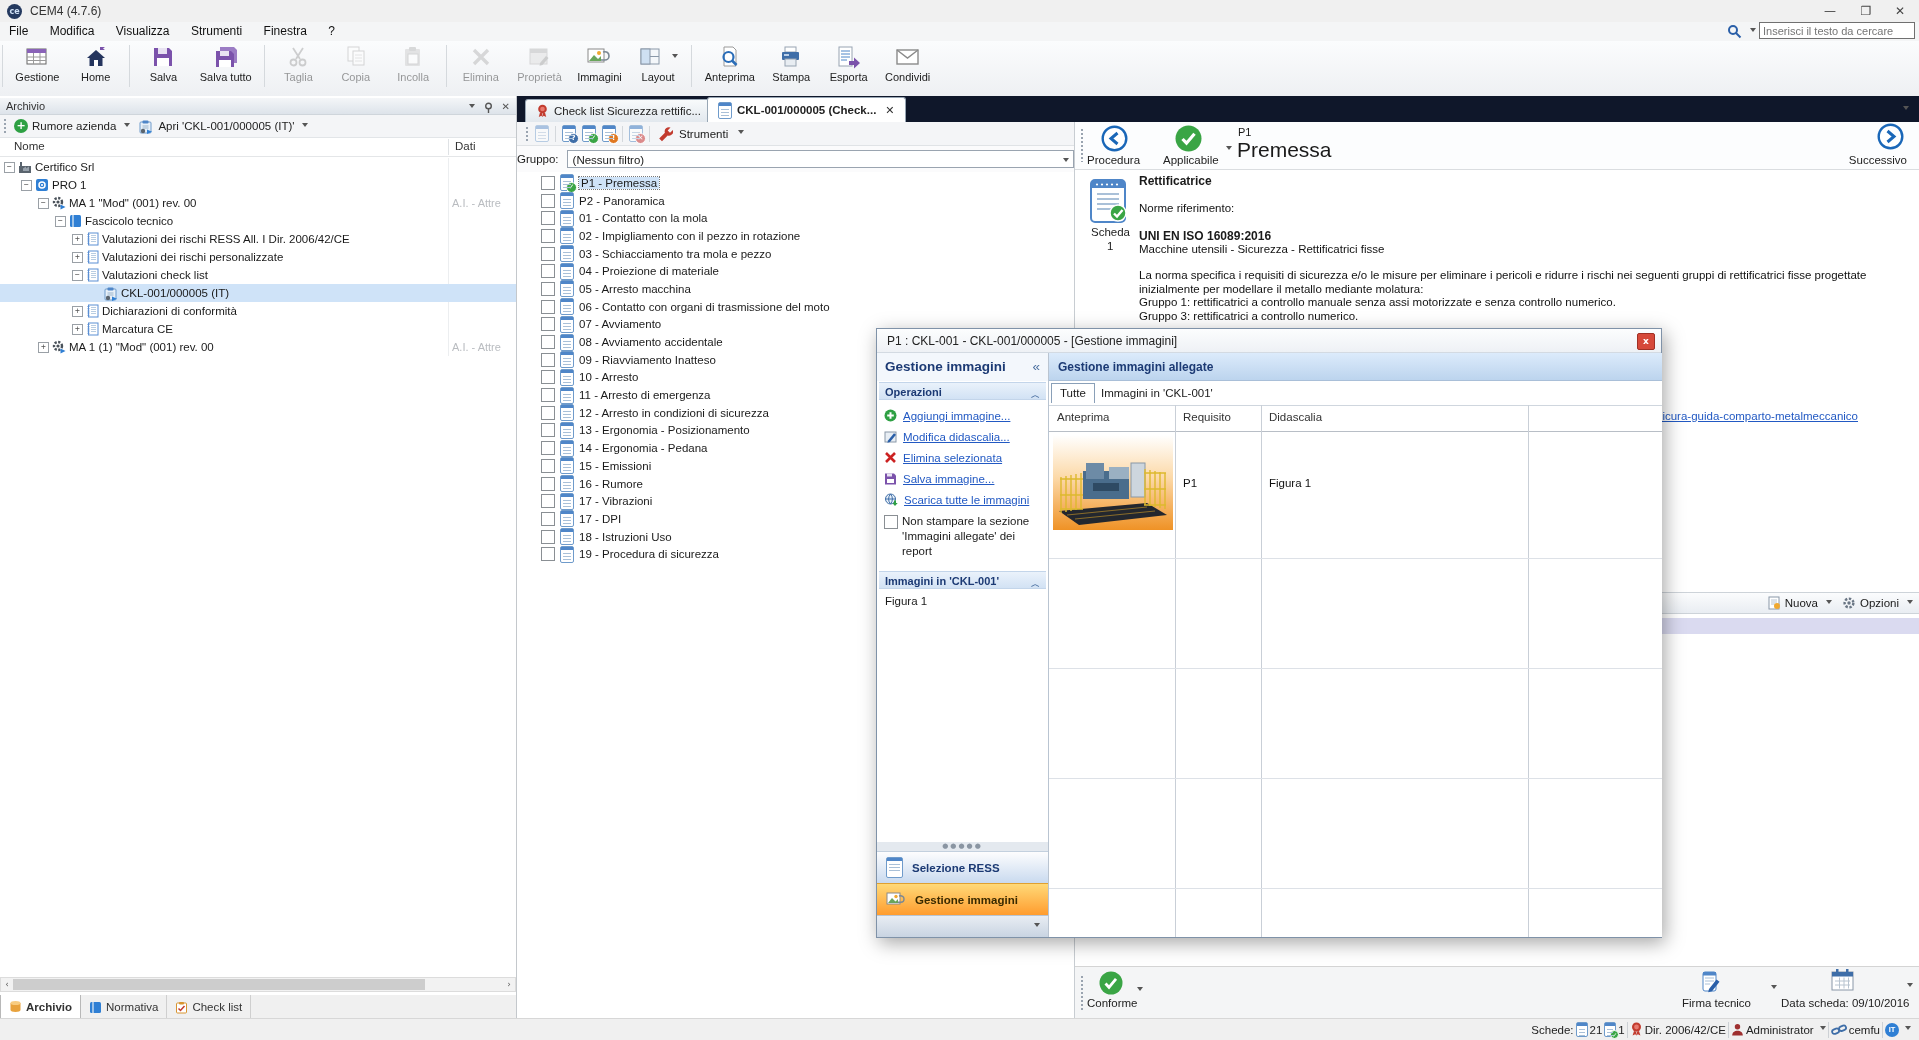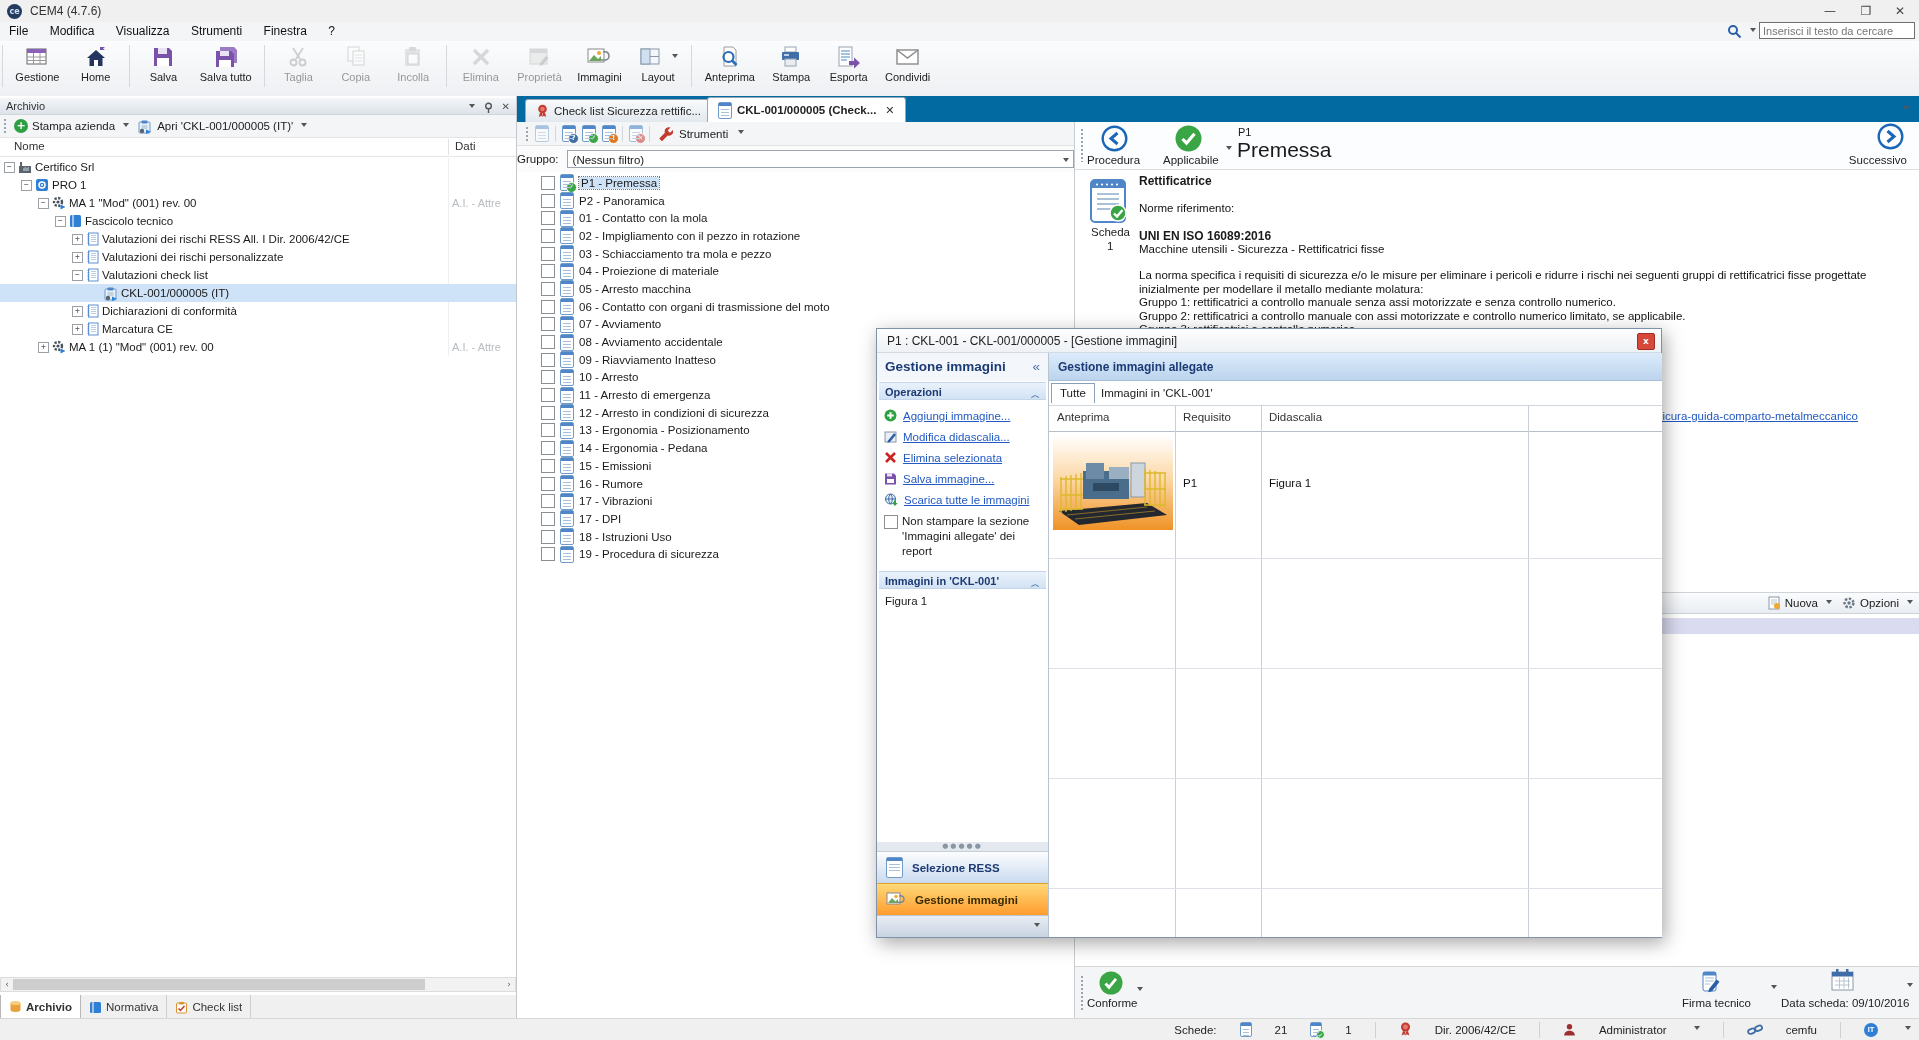--- a/index.html
+++ b/index.html
@@ -50,21 +50,21 @@
 
   
   .hscroll{left:0;top:881px;width:516px;height:15px;background:#f2f2f2;border:1px solid #dcdcdc;box-sizing:border-box;}
   .hs-thumb{position:absolute;left:12px;top:1px;height:11px;width:412px;background:#cdcdcd;}
   .hs-ar{position:absolute;top:0;width:12px;height:13px;color:#606060;font:9px/13px "DejaVu Sans",sans-serif;text-align:center;}
   .btabs{left:0;top:899px;width:516px;height:24px;display:flex;align-items:stretch;background:#f0f0f0;}
   .btab{display:flex;align-items:center;gap:4px;padding:0 8px;font-size:11.5px;color:#333;border-right:1px solid #cfcfcf;}
   .btab.active{background:#fff;border:1px solid #b8b8b8;border-top:none;font-weight:bold;}
 
   
-  .tabstrip{left:517px;top:96px;width:1402px;height:26px;background:#0369a1;border-bottom:1px solid #c8cfd6;}
+  .tabstrip{left:517px;top:96px;width:1402px;height:26px;background:#0f172a;border-bottom:1px solid #c8cfd6;}
   .etab{position:absolute;bottom:0;height:22px;display:flex;align-items:center;gap:5px;padding:0 10px;font-size:11.5px;
         border:1px solid #98a6b4;border-bottom:none;border-radius:3px 3px 0 0;background:linear-gradient(#f8fafb,#e2e8ee);color:#222;}
   .etab.active{background:#fff;font-weight:bold;height:24px;}
   .tclose{font-weight:bold;color:#333;margin-left:4px;font-size:11px;}
   .mid-panel{left:517px;top:122px;width:558px;height:896px;background:#fff;border-right:1px solid #c8cdd2;box-sizing:border-box;}
   .cl-toolbar{left:0;top:0;width:557px;height:24px;background:#f4f5f7;border-bottom:1px solid #e0e3e6;display:flex;align-items:center;gap:6px;padding-left:8px;box-sizing:border-box;}
   .gruppo-row{left:0;top:24px;width:557px;height:26px;background:#fbfbfc;display:flex;align-items:center;font-size:11.5px;}
   .combo{position:relative;height:18px;border:1px solid #9aa4b0;background:#fff;font-size:11.5px;line-height:18px;padding:0 18px 0 5px;box-sizing:border-box;}
   .combo .dar{position:absolute;right:4px;top:7px;}
   .cl-list{left:10px;top:52px;width:540px;}
@@ -87,21 +87,21 @@
   .det-title{font-size:21px;color:#1a1a1a;font-weight:400;}
   .norm-text{font-size:11.5px;line-height:13.5px;color:#111;}
   .link{color:#2259c3;text-decoration:underline;font-size:11.5px;white-space:nowrap;}
   .nuovabar{background:linear-gradient(#fbfcfd,#e9edf2);border-top:1px solid #cdd3d9;border-bottom:1px solid #cdd3d9;
             display:flex;align-items:center;justify-content:flex-end;gap:4px;font-size:11.5px;padding-right:6px;box-sizing:border-box;}
   .lavrow{background:#dadaf0;}
   .confbar{left:0;top:844px;width:844px;height:52px;background:#f4f5f6;border-top:1px solid #d4d4d4;}
 
   
   .statusbar{left:0;top:1018px;width:1919px;height:22px;background:#f0f0f0;border-top:1px solid #d7d7d7;
-             display:flex;align-items:center;justify-content:flex-end;gap:23px;padding-right:8px;box-sizing:border-box;font-size:11.5px;color:#222;}
+             display:flex;align-items:center;justify-content:flex-end;gap:2px;padding-right:8px;box-sizing:border-box;font-size:11.5px;color:#222;}
   .sb-sep{width:1px;height:16px;background:#cdd1d5;}
   .it-badge{width:14px;height:14px;border-radius:50%;background:#2f7fd4;color:#fff;font:bold 7.5px/14px "Liberation Sans",sans-serif;text-align:center;}
 
   
   .dialog{left:876px;top:328px;width:786px;height:610px;background:#fff;border:1px solid #7f92a8;box-sizing:border-box;
           box-shadow:3px 5px 18px rgba(0,0,0,.35);z-index:50;}
   .dlg-title{left:0;top:0;width:784px;height:24px;background:linear-gradient(#fcfdfe,#eef1f5);border-bottom:1px solid #d3dae2;
              font-size:12px;color:#222;line-height:24px;padding-left:10px;box-sizing:border-box;}
   .dlg-close{right:6px;top:4px;width:16px;height:15px;background:#d6493a;border:1px solid #a03025;border-radius:2px;
              color:#fff;font:bold 9px/14px "DejaVu Sans",sans-serif;text-align:center;}
@@ -327,21 +327,21 @@
             <circle cx="5.5" cy="4" r="2.8" fill="none" stroke="#555" stroke-width="1.4"></circle>
             <path d="M5.5 7v4" stroke="#555" stroke-width="1.4"></path>
           </svg>
         <span>✕</span>
       </span>
     </div>
     <div class="abs panel-toolbar">
       <span class="grip" style="height:16px;margin:0 3px"></span>
       <span class="ptb-item">
         <span class="plus-ico">+</span>
-        <span>Stampa azienda</span>
+        <span>Rumore azienda</span>
         <span class="dar"></span>
       </span>
       <span class="ptb-item">
         <svg width="16" height="15">
             <rect x="2" y="3" width="11" height="11" rx="1" fill="#e8f0f8" stroke="#6f9bcb"></rect>
             <rect x="4.5" y="1.5" width="6" height="3" rx="1" fill="#4f86c8"></rect>
             <path d="M4.5 7h6M4.5 9h6" stroke="#9ab4cc"></path>
             <circle cx="5" cy="12" r="2.2" fill="#5a646e"></circle>
             <path d="M9 10.5l5 2.2-5 2.2z" fill="#2f7fd4"></path>
           </svg>
@@ -712,21 +712,20 @@
     <span class="abs det-lbl" style="left:16px;top:104px">Scheda</span>
     <span class="abs det-lbl" style="left:32px;top:118px">1</span>
 
     <div class="abs" style="left:64px;top:52px;width:780px">
       <div style="font-weight:bold;font-size:12px">Rettificatrice</div>
       <div class="norm-text" style="margin-top:14px">Norme riferimento:</div>
       <div style="font-weight:bold;font-size:12px;margin-top:13px">UNI EN ISO 16089:2016</div>
       <div class="norm-text">Macchine utensili - Sicurezza - Rettificatrici fisse</div>
       <div class="norm-text" style="margin-top:13px">La norma specifica i requisiti di sicurezza e/o le misure per eliminare i pericoli e ridurre i rischi nei seguenti gruppi di rettificatrici fisse progettate inizialmente per modellare il metallo mediante molatura:</div>
       <div class="norm-text">Gruppo 1: rettificatrici a controllo manuale senza assi motorizzate e senza controllo numerico.</div>
-      <div class="norm-text">Gruppo 2: rettificatrici a controllo manuale con assi motorizzate e controllo numerico limitato, se applicabile.</div>
       <div class="norm-text">Gruppo 3: rettificatrici a controllo numerico.</div>
     </div>
 
     <span class="abs link" style="top:288px;right:61px">a-sicura-guida-comparto-metalmeccanico</span>
 
     <div class="abs nuovabar" style="left:585px;top:470px;width:259px;height:22px">
       <svg width="14" height="14">
           <rect x="2" y="1" width="10" height="12" fill="#fff" stroke="#8a98a8"></rect>
           <path d="M4 4h6M4 6h6M4 8h4" stroke="#b8c4d0"></path>
           <circle cx="10" cy="10" r="3" fill="#f0a830"></circle>

